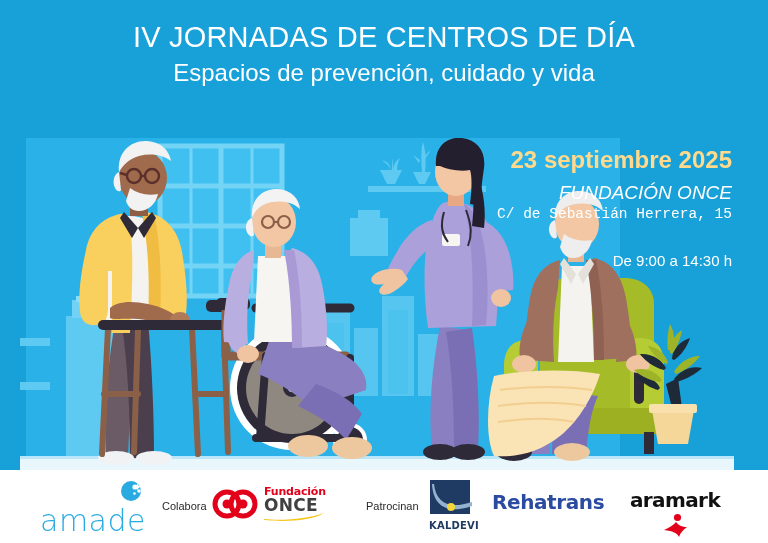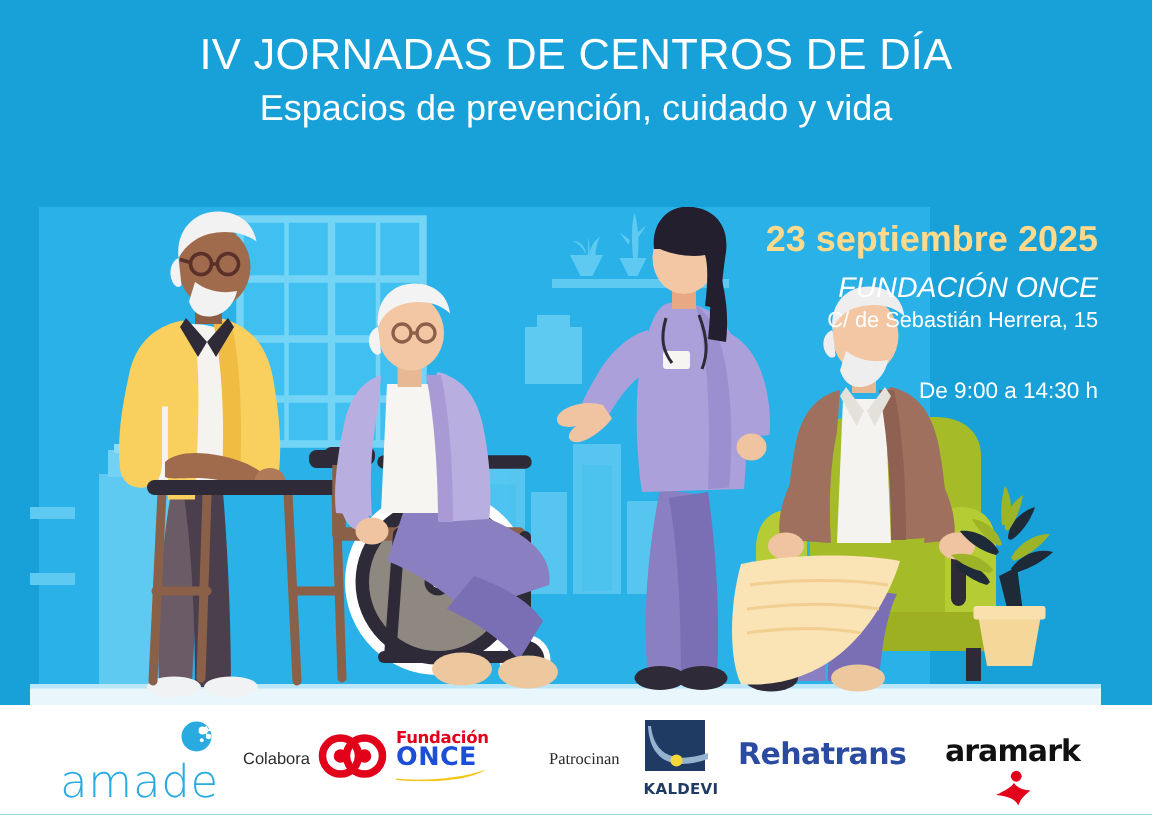--- a/index.html
+++ b/index.html
@@ -78,21 +78,21 @@
   .info-venue {
     font-family: "Liberation Sans", sans-serif;
     font-weight: 400;
     font-size: 19px;
     color: #ffffff;
     line-height: 1.35;
     margin: 6px 0 0 0;
     font-style: italic;
   }
   .info-address {
-    font-family: Liberation Sans, sans-serif;
+    font-family: Liberation Mono, monospace;
     font-weight: 400;
     font-size: 14.5px;
     color: #ffffff;
     line-height: 1.35;
     margin: 0;
   }
   .info-hours {
     font-family: "Liberation Sans", sans-serif;
     font-weight: 400;
     font-size: 15px;
@@ -150,21 +150,21 @@
     left: 162px;
     top: 500px;
     font-family: "Liberation Sans", sans-serif;
     font-size: 11px;
     color: #2b2b2b;
   }
   .lbl-patrocinan {
     position: absolute;
     left: 366px;
     top: 500px;
-    font-family: Liberation Serif, serif;
+    font-family: Liberation Sans, sans-serif;
     font-size: 11px;
     color: #2b2b2b;
   }
 
   .logo-once {
     position: absolute;
     left: 212px;
     top: 486px;
     width: 122px;
     height: 38px;
@@ -218,21 +218,21 @@
     font-family: "DejaVu Sans", sans-serif;
     font-weight: 700;
     font-size: 11px;
     color: #e2001a;
     letter-spacing: -0.2px;
   }
   .once-once {
     font-family: "DejaVu Sans", sans-serif;
     font-weight: 700;
     font-size: 17px;
-    color: #1d4ed8;
+    color: #404040;
     letter-spacing: 0.3px;
     line-height: 1;
   }
   .kaldevi-word {
     font-family: "DejaVu Sans", sans-serif;
     font-weight: 700;
     font-size: 10px;
     color: #1f3b63;
     letter-spacing: 0.2px;
     text-align: center;

